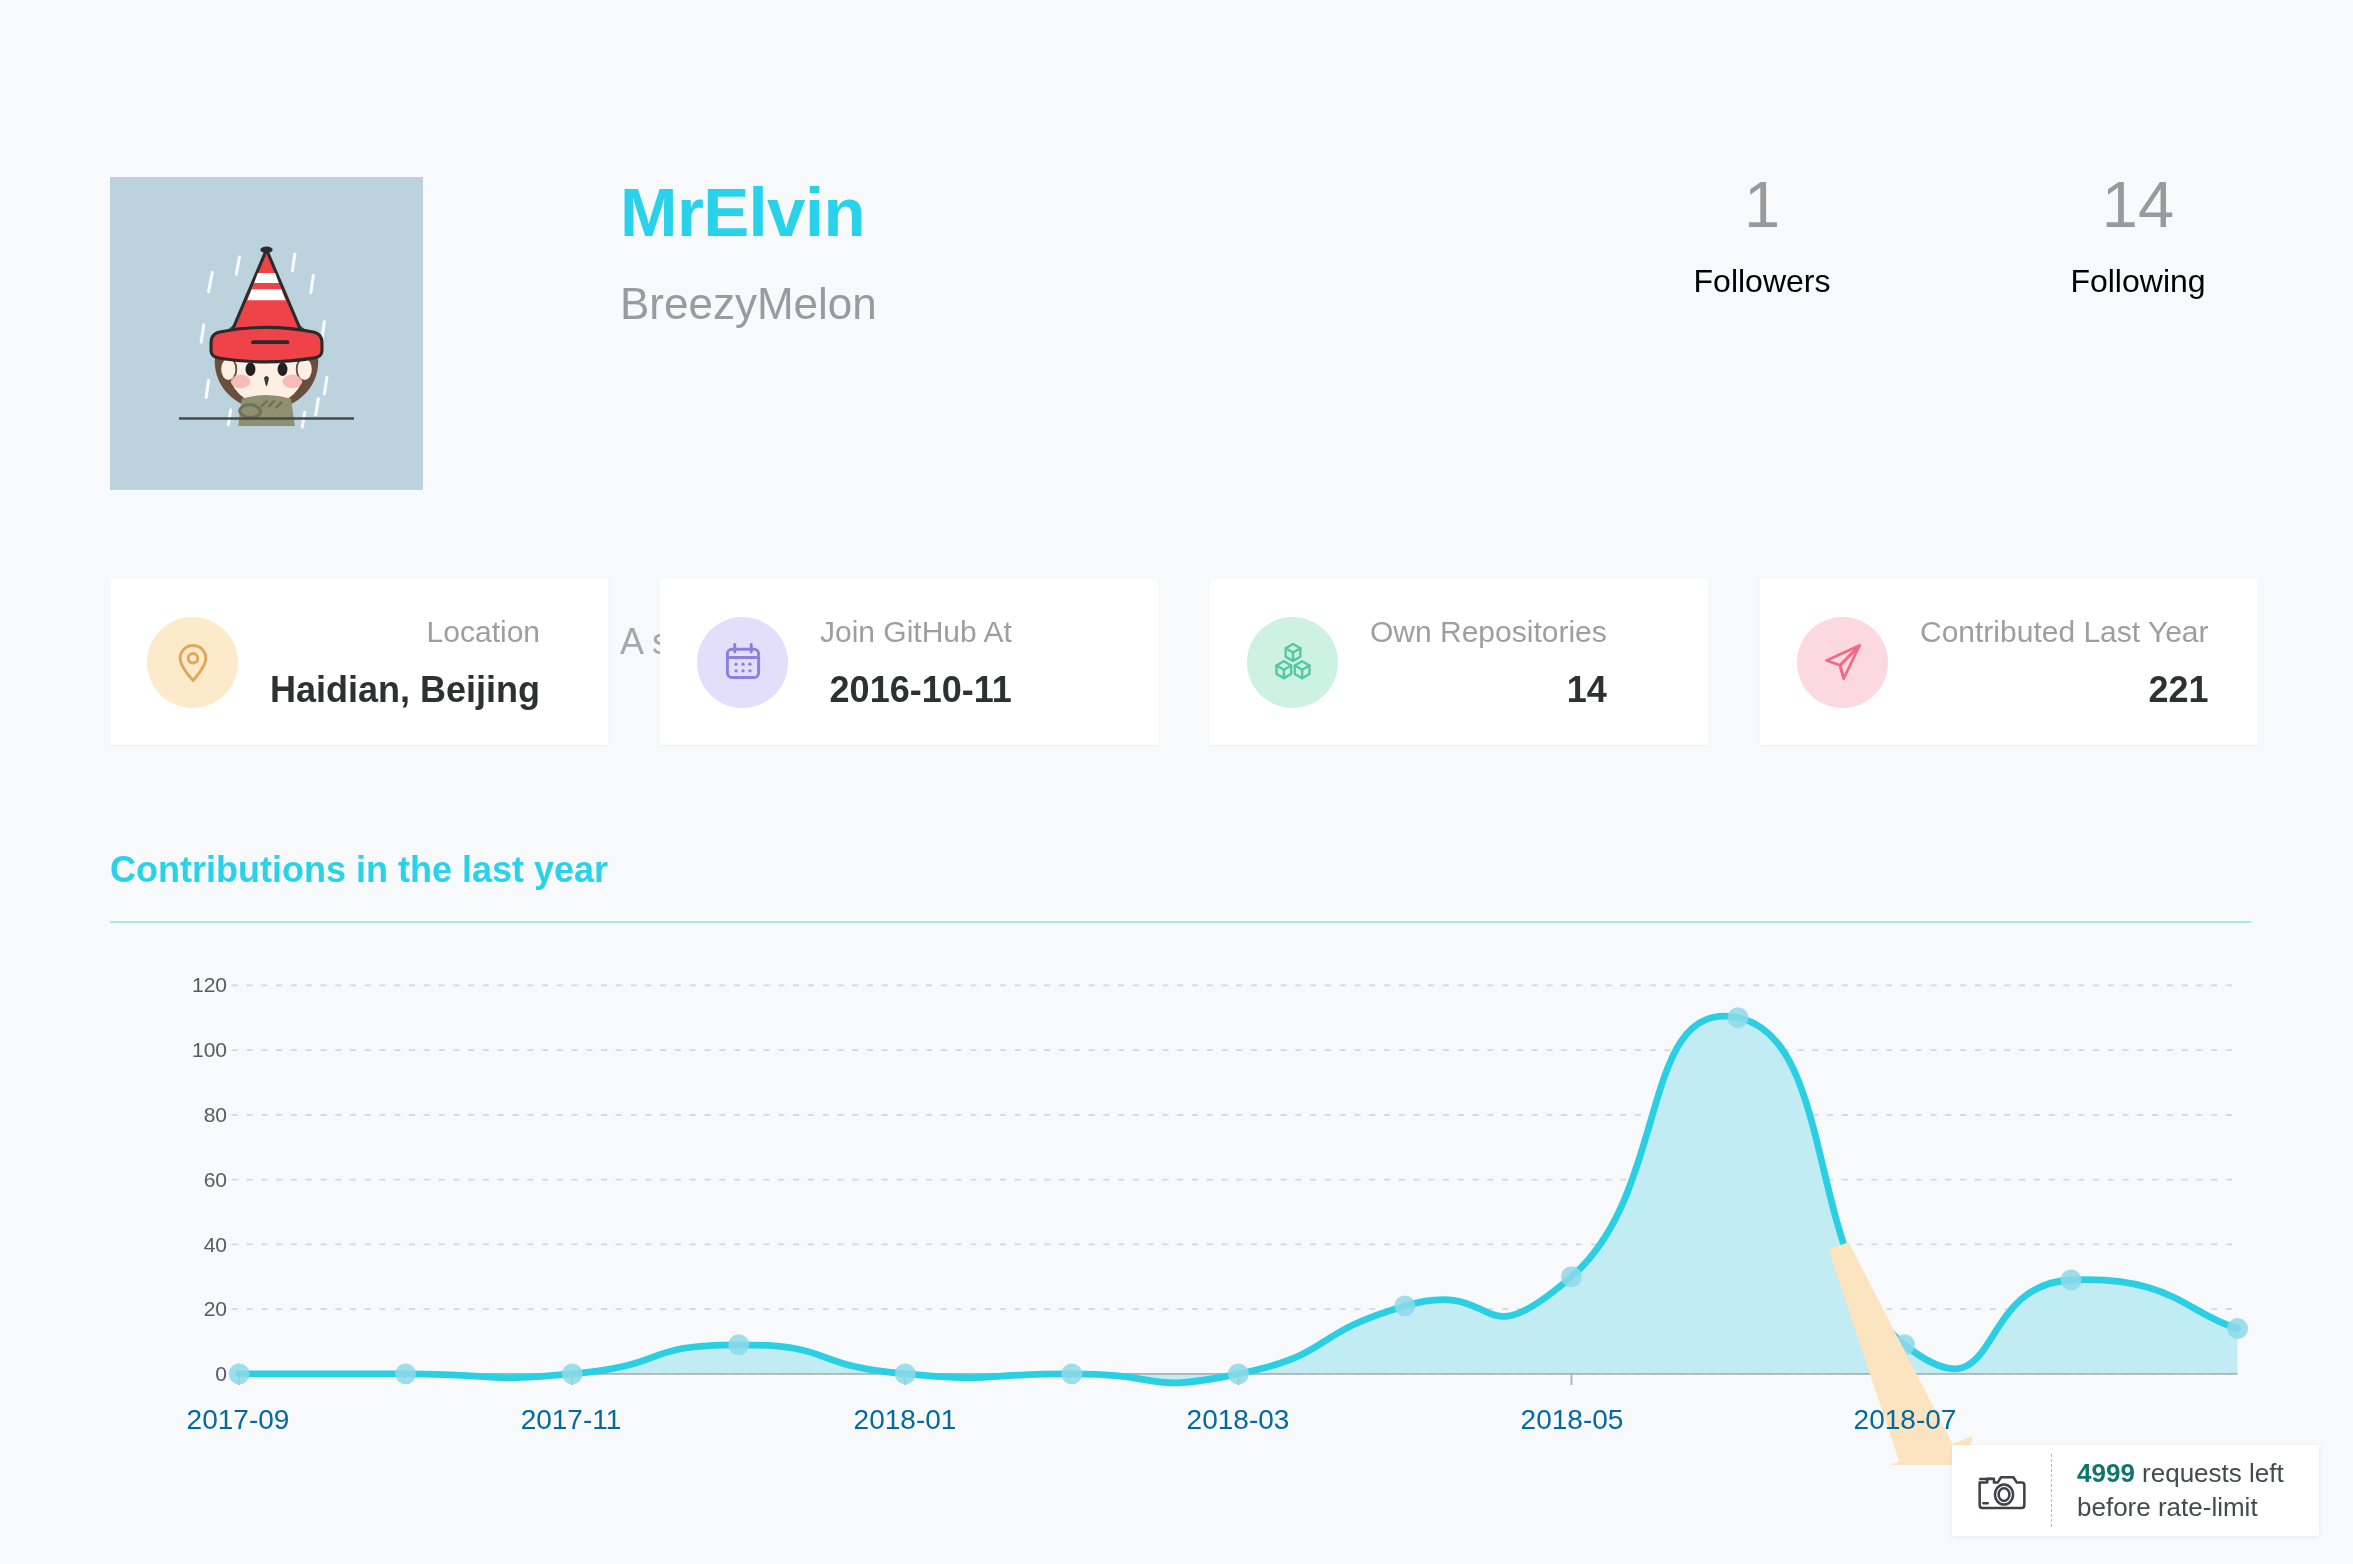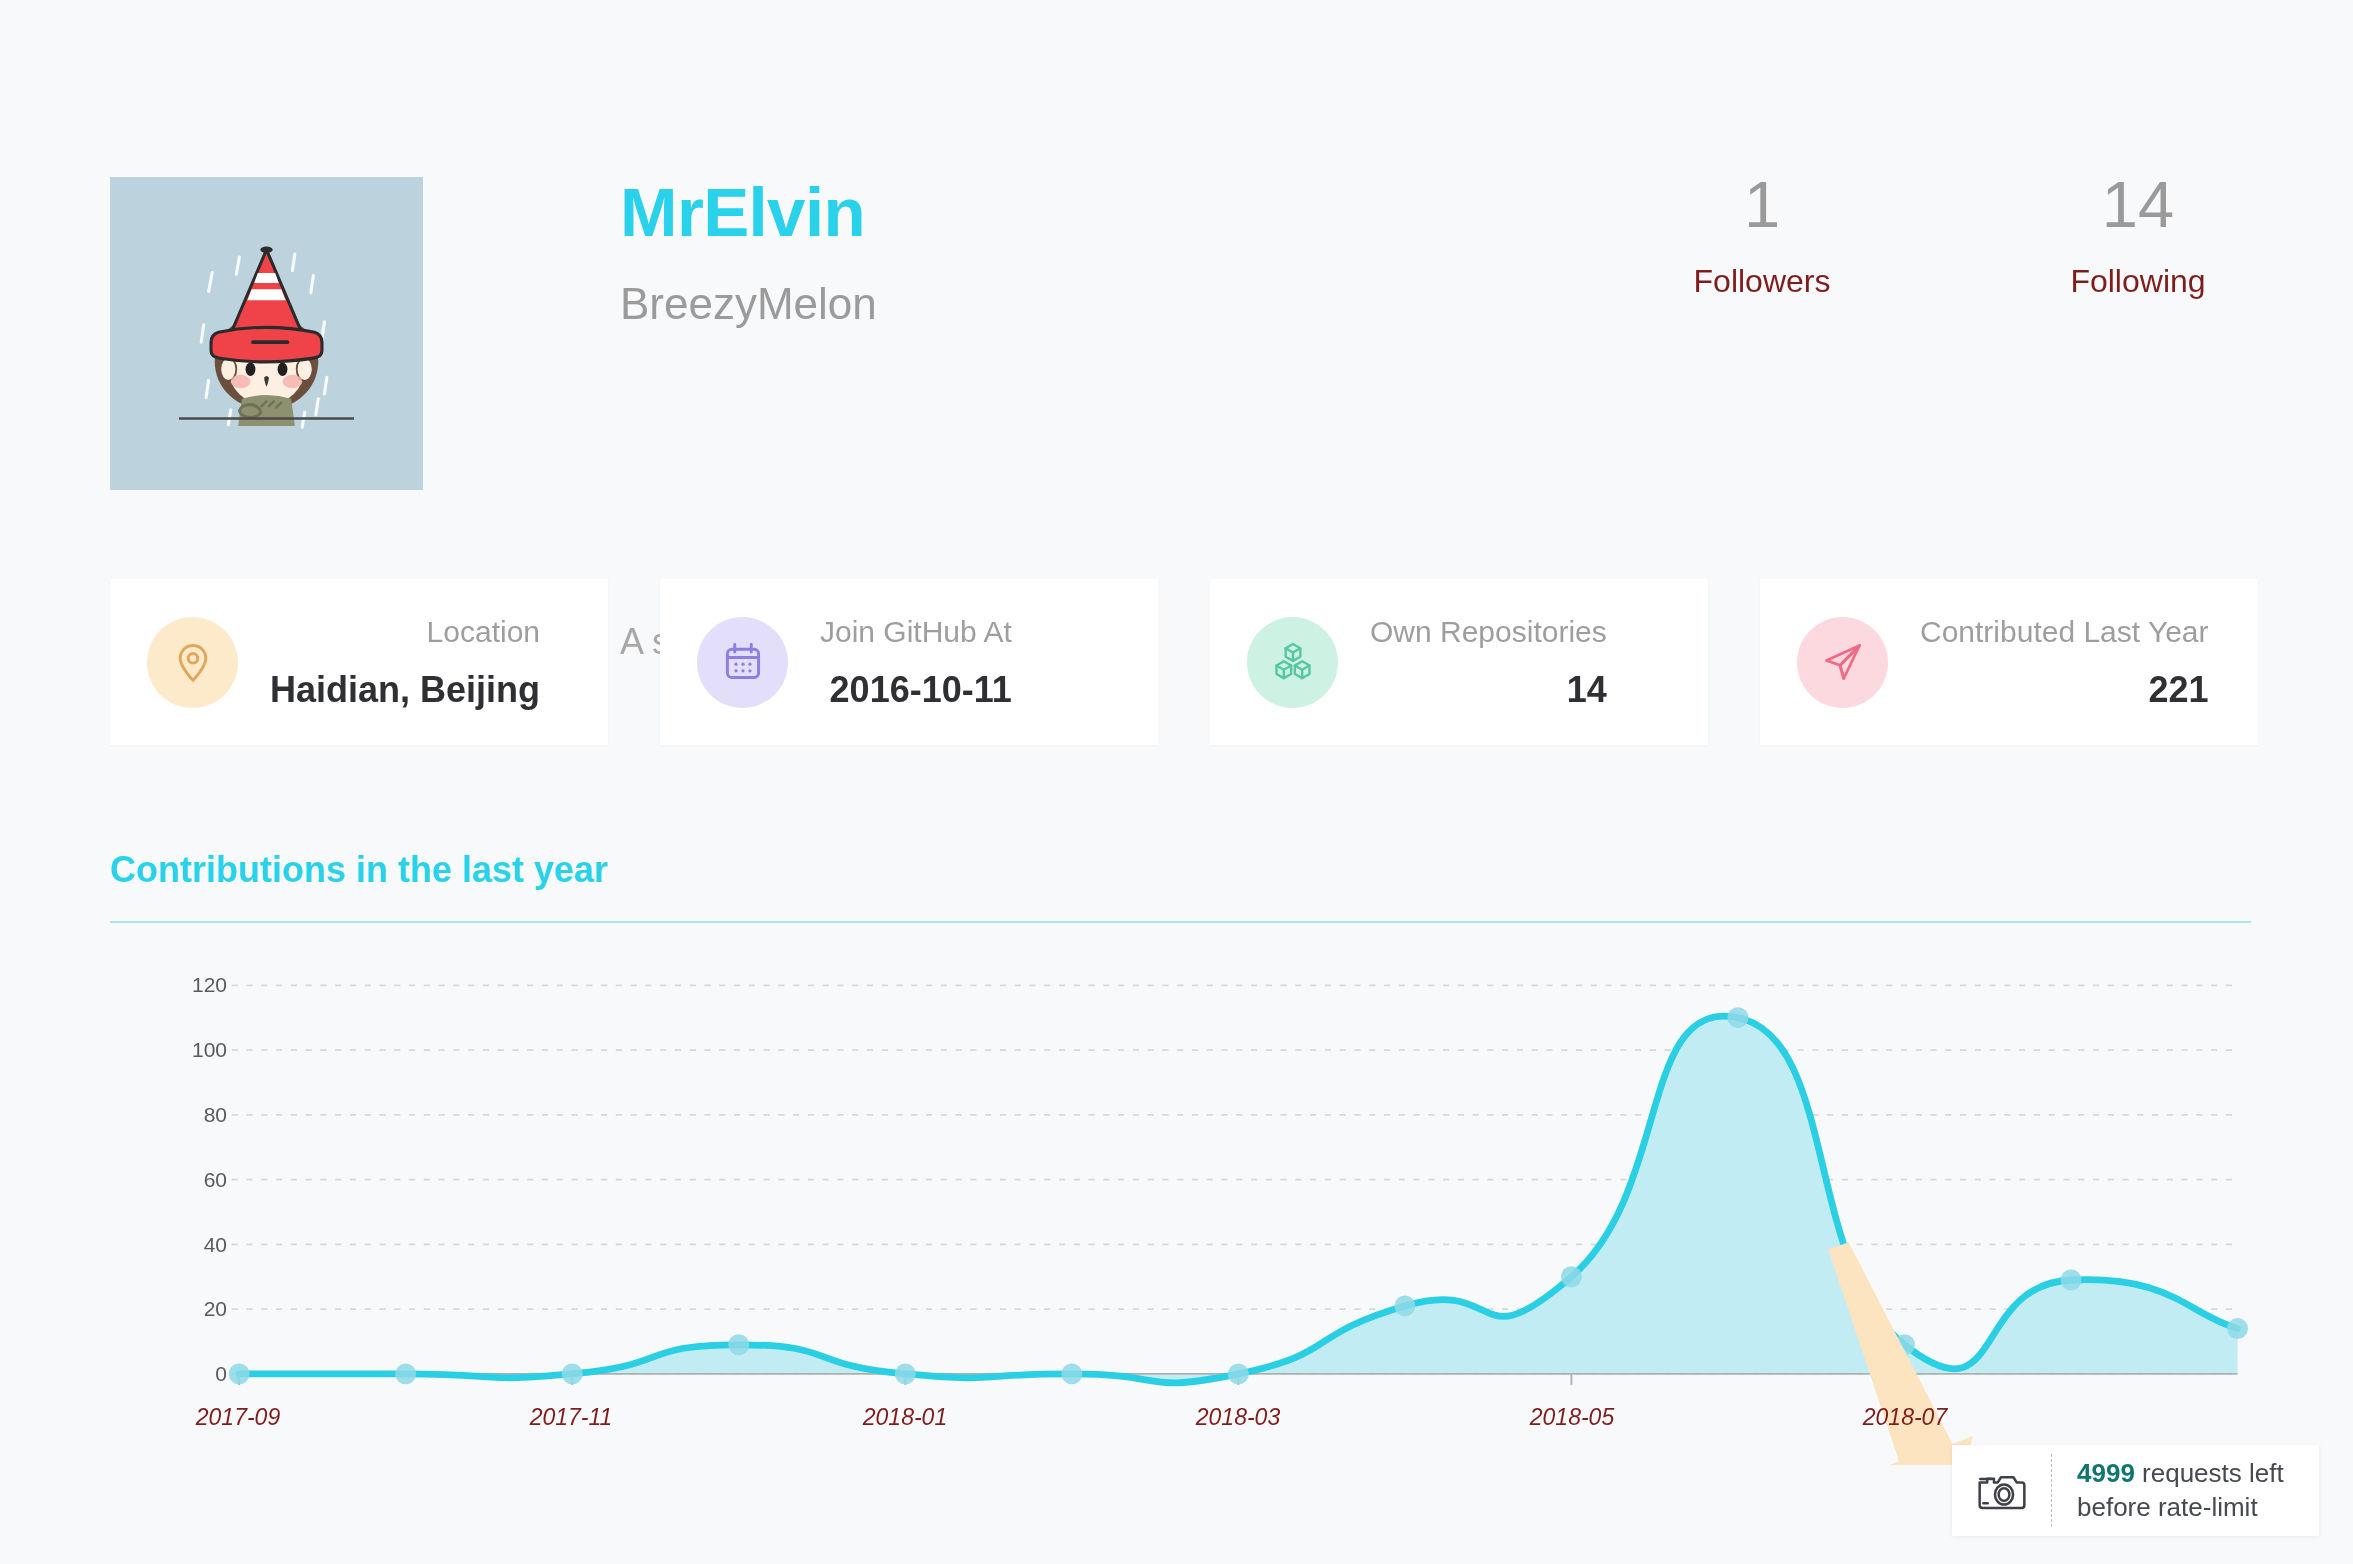--- a/index.html
+++ b/index.html
@@ -34,21 +34,21 @@
   }
   .bio {
     position: absolute; left: 510px; top: 444px;
     font-size: 36px; font-weight: 400; color: #a8a8a8;
     white-space: nowrap;
   }
 
   .stats { position: absolute; left: 1688px; top: 172px; display: flex; gap: 228px; }
   .stat { text-align: center; width: 148px; }
   .stat-num { font-size: 65px; font-weight: 300; color: #9a9a9a; line-height: 1; }
-  .stat-label { margin-top: 26px; font-size: 32px; font-weight: 400; color: #7f1d1d; white-space: nowrap; }
+  .stat-label { margin-top: 26px; font-size: 32px; font-weight: 400; color: #000000; white-space: nowrap; }
 
   
   .cards {
     position: absolute; left: 110px; top: 579px;
     display: flex; gap: 52px;
   }
   .card {
     width: 498px; height: 166px;
     background: #ffffff;
     display: flex; align-items: center;
@@ -83,24 +83,23 @@
   .y-labels { position: absolute; left: 0; top: 0; width: 117px; }
   .y-label {
     position: absolute; right: 0;
     font-size: 21px; color: #5a5a5a; font-weight: 400;
     transform: translateY(-50%);
     text-align: right; white-space: nowrap;
   }
   .x-labels { position: absolute; left: 0; top: 0; }
   .x-label {
     position: absolute;
-    font-size: 23px; color: #7f1d1d; font-weight: 400;
+    font-size: 28px; color: #0369a1; font-weight: 400;
     transform: translateX(-50%);
     white-space: nowrap;
-    font-style: italic;
   }
 
   
   .rate-widget {
     position: absolute; left: 1952px; top: 1445px;
     width: 367px; height: 91px;
     background: #ffffff;
     display: flex; align-items: center;
     box-shadow: 0 1.2px 5px rgba(0,0,0,0.08);
   }

